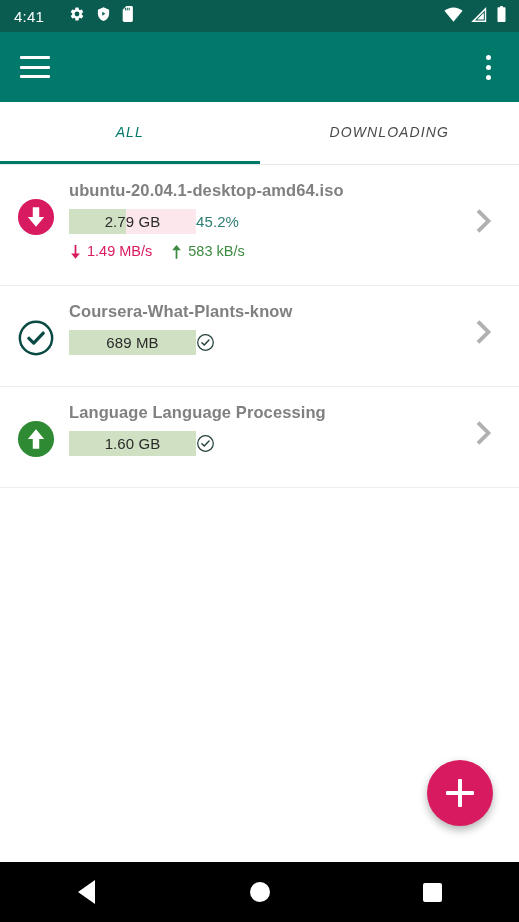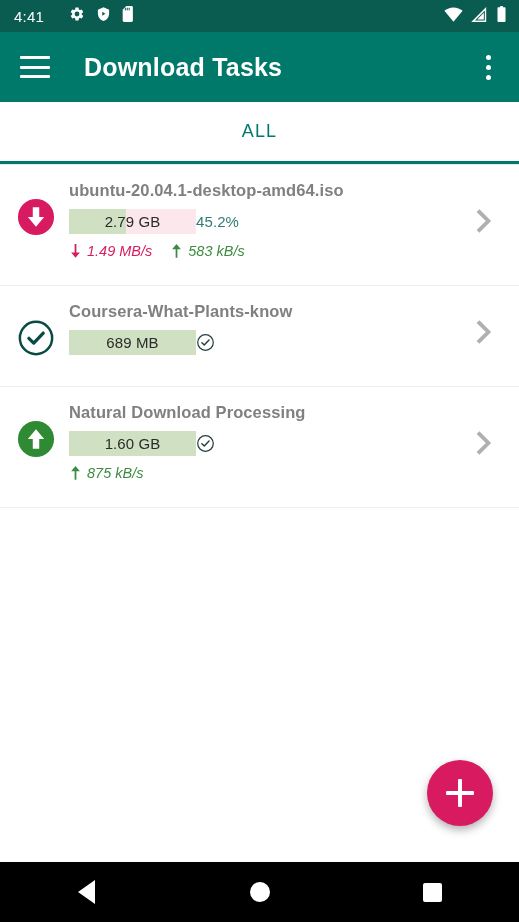--- a/index.html
+++ b/index.html
@@ -74,26 +74,27 @@
   .tabs {
     height:63px; flex:0 0 63px;
     background:#ffffff;
     display:flex; align-items:stretch;
     border-bottom:1px solid #e8e8e8;
     position:relative;
   }
   .tab {
     flex:1 1 0;
     display:flex; align-items:center; justify-content:center;
-    font-size:18px; letter-spacing:1.1px;
+    font-size:14px; letter-spacing:1.1px;
     color:#4a4a4a;
     cursor:pointer;
     position:relative;
     padding-bottom:3px;
     text-transform:uppercase;
+    font-style:italic;
   }
   .tab.active { color:#00796b; }
   .tab.active::after {
     content:"";
     position:absolute;
     left:0; right:0; bottom:0;
     height:3px; background:#00796b;
   }
 
   
@@ -146,21 +147,21 @@
   }
   .pct {
     font-size:15px; color:#2e7d74;
     letter-spacing:.1px;
   }
   .mini-check { flex:0 0 auto; display:flex; align-items:center; }
   .speeds {
     display:flex; align-items:center;
     margin-top:9px; gap:18px;
   }
-  .speed { display:flex; align-items:center; gap:5px; font-size:14.5px;font-style:italic; }
+  .speed { display:flex; align-items:flex-end; gap:5px; font-size:14.5px; }
   .speed.down { color:#d81b60; }
   .speed.up { color:#3d8b40; }
   .chev {
     flex:0 0 auto;
     align-self:center;
     margin-top:6px;
     padding-right:6px;
   }
 
   
@@ -255,30 +256,30 @@
       </span>
     </div>
   </div>
 
   <div class="appbar">
     <div class="hamburger">
       <span></span>
       <span></span>
       <span></span>
     </div>
-    <div class="appbar-title">Download Tasks</div>
     <div class="overflow">
       <i></i>
       <i></i>
       <i></i>
     </div>
   </div>
 
   <div class="tabs">
     <div class="tab active">ALL</div>
+    <div class="tab">DOWNLOADING</div>
   </div>
 
   <div class="list">
 
     <div class="row">
       <div class="row-icon">
         <svg width="38" height="38" viewBox="0 0 40 40">
           <circle cx="20" cy="20" r="19" fill="#d81b60"></circle>
           <path fill="#ffffff" d="M16.6 9.8h6.8v10.3h5.2L20 30.2l-8.6-10.1h5.2z"></path>
         </svg>
@@ -343,40 +344,32 @@
     </div>
 
     <div class="row">
       <div class="row-icon">
         <svg width="38" height="38" viewBox="0 0 40 40">
           <circle cx="20" cy="20" r="19" fill="#2e8b33"></circle>
           <path fill="#ffffff" d="M23.4 30.2h-6.8V19.9h-5.2L20 9.8l8.6 10.1h-5.2z"></path>
         </svg>
       </div>
       <div class="row-body">
-        <div class="row-title">Natural Download Processing</div>
+        <div class="row-title">Language Language Processing</div>
         <div class="meta-line">
           <div class="progress full">
             <div class="progress-label">1.60 GB</div>
           </div>
           <div class="mini-check">
             <svg width="19" height="19" viewBox="0 0 20 20">
               <circle cx="10" cy="10" r="8.2" fill="none" stroke="#24403c" stroke-width="1.3"></circle>
               <path fill="none" stroke="#24403c" stroke-width="1.5" stroke-linecap="round" stroke-linejoin="round" d="M6.2 10.2l2.5 2.5 5-5.4"></path>
             </svg>
           </div>
         </div>
-        <div class="speeds">
-          <div class="speed up">
-            <svg width="13" height="14" viewBox="0 0 14 16">
-                <path fill="#3d8b40" d="M8 15.6H6V6H2L7 0l5 6H8z"></path>
-              </svg>
-            <span>875 kB/s</span>
-          </div>
-        </div>
       </div>
       <div class="chev">
         <svg width="28" height="34" viewBox="0 0 24 30">
             <path fill="none" stroke="#b0b0b0" stroke-width="3.4" stroke-linecap="square" stroke-linejoin="miter" d="M7 7l8 8-8 8"></path>
           </svg>
       </div>
     </div>
 
   </div>
 

